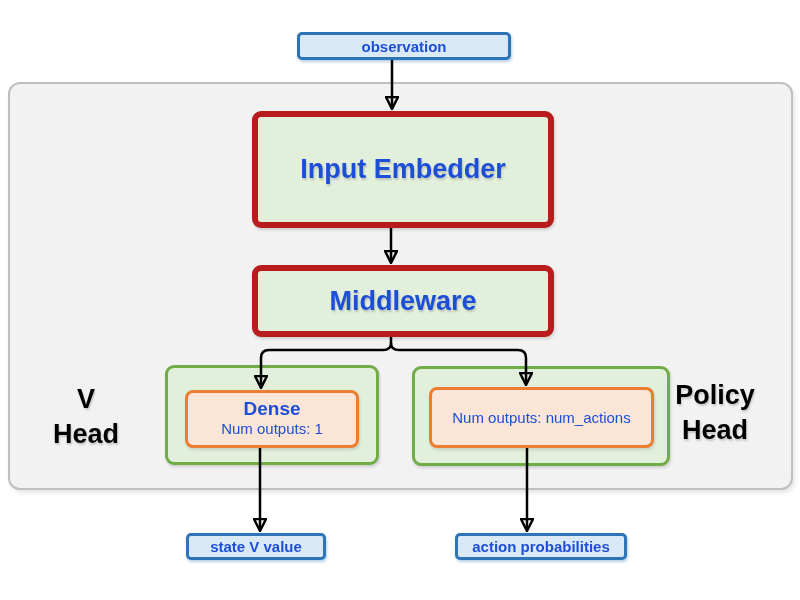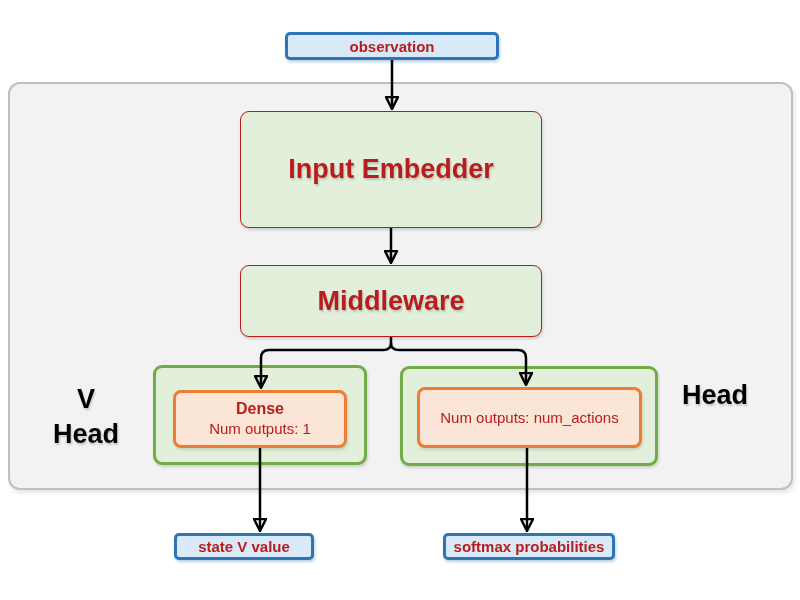--- a/index.html
+++ b/index.html
@@ -23,34 +23,35 @@
     border: 2px solid #bfbfbf;
     border-radius: 12px;
     box-shadow: 2px 3px 4px rgba(0,0,0,0.10);
   }
   .box {
     position: absolute;
     display: flex;
     align-items: center;
     justify-content: center;
     text-align: center;
-    color: #b91c1c;
+    color: #1d4ed8;
     box-sizing: border-box;
+    margin-left: 12px;
   }
   .blue-box {
     background: #dae9f8;
     border: 3px solid #2e75b6;
     border-radius: 5px;
     font-size: 15px;
     font-weight: 700;
     box-shadow: 1px 2px 3px rgba(46,117,182,0.35);
   }
   .green-box {
     background: #e2efda;
-    border: 1px solid #b91c1c;
+    border: 6px solid #b91c1c;
     border-radius: 9px;
     font-size: 27px;
     font-weight: 700;
     box-shadow: 1px 2px 3px rgba(0,0,0,0.15);
     text-shadow: 1px 2px 2px rgba(100,100,100,0.30);
   }
   .head-group {
     background: #e2efda;
     border: 3px solid #70ad47;
     border-radius: 9px;
@@ -58,21 +59,21 @@
   }
   .orange-box {
     background: #fbe5d6;
     border: 3px solid #ed7d31;
     border-radius: 8px;
     flex-direction: column;
     line-height: 20px;
     font-size: 15px;
     box-shadow: 1px 2px 3px rgba(0,0,0,0.12);
   }
-  .orange-box .dense-title { font-weight: 700; font-size: 16px; }
+  .orange-box .dense-title { font-weight: 700; font-size: 19px; }
   .orange-box .dense-sub   { font-weight: 400; font-size: 15px; }
   .head-label {
     position: absolute;
     text-align: center;
     font-size: 27px;
     font-weight: 700;
     line-height: 35px;
     color: #000000;
     text-shadow: 1px 2px 2px rgba(100,100,100,0.30);
   }
@@ -120,29 +121,30 @@
     <div class="dense-sub">Num outputs: 1</div>
   </div>
 
   <div class="box head-group" style="left:400px; top:366px; width:258px; height:100px;"></div>
 
   <div class="box orange-box" style="left:417px; top:387px; width:225px; height:61px;">
     <div class="dense-sub">Num outputs: num_actions</div>
   </div>
 
   <div class="head-label" style="left:654px; top:378px; width:122px;">
+    <div>Policy</div>
     <div>Head</div>
   </div>
 
   <div class="box blue-box" style="left:174px; top:533px; width:140px; height:27px;">
     <span>state V value</span>
   </div>
 
   <div class="box blue-box" style="left:443px; top:533px; width:172px; height:27px;">
-    <span>softmax probabilities</span>
+    <span>action probabilities</span>
   </div>
 
   <svg class="arrow-layer" viewBox="0 0 800 600">
     <defs>
       <marker id="ah" markerUnits="userSpaceOnUse" markerWidth="14" markerHeight="14" refX="12" refY="7" orient="auto">
         <path d="M1,1 L13,7 L1,13 Z" fill="#000000" stroke="none"></path>
       </marker>
     </defs>
     <path d="M392,60 L392,108" marker-end="url(#ah)"></path>
     <path d="M391,228 L391,262" marker-end="url(#ah)"></path>

